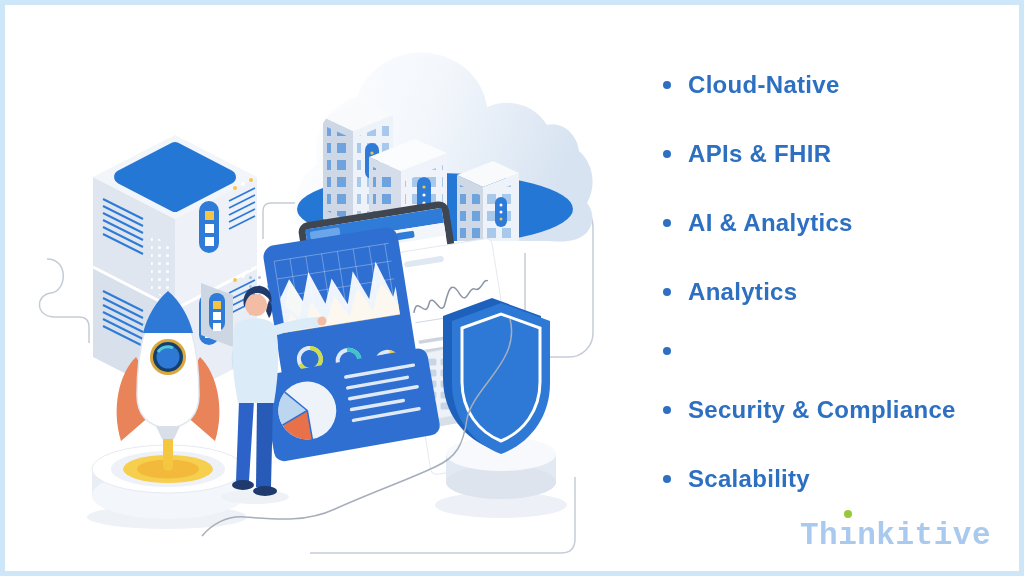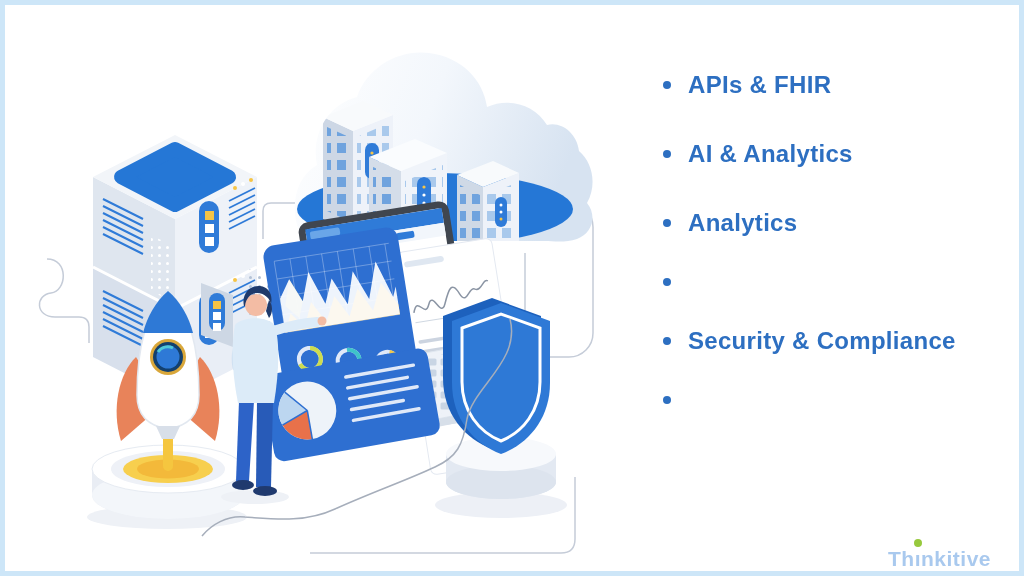--- a/index.html
+++ b/index.html
@@ -5,22 +5,22 @@
   html,body{margin:0;padding:0;background:#ffffff;}
   .frame{position:relative;width:1024px;height:576px;box-sizing:border-box;
          background:#ffffff;border:5px solid #cde6f8;overflow:hidden;
          font-family:"Liberation Sans",sans-serif;}
   .illus{position:absolute;left:0;top:0;}
   .features{position:absolute;left:658px;top:66px;display:flex;flex-direction:column;
             gap:41px;list-style:none;margin:0;padding:0;}
   .feature{display:flex;align-items:center;gap:17px;color:#2d6fc1;
            font-size:24px;font-weight:bold;letter-spacing:.3px;}
   .dot{width:8px;height:8px;border-radius:50%;background:#2d6fc1;flex:none;}
-  .logo{position:absolute;right:28px;bottom:0;font-size:21px;font-weight:bold;
-        color:#a9c9ee;letter-spacing:.5px;}
+  .logo{position:absolute;right:28px;bottom:18px;font-size:31px;font-weight:bold;
+        color:#a9c9ee;letter-spacing:.5px;font-family:Liberation Mono, monospace;}
   .logo-i{position:relative;display:inline-block;}
   .logo-dot{position:absolute;left:50%;transform:translateX(-50%);top:-8px;
             width:8px;height:8px;background:#97c93d;border-radius:50%;}
 </style>
 </head>
 <body>
 
 <div class="frame">
 
   <svg class="illus" width="640" height="576" viewBox="0 0 640 576">
@@ -261,39 +261,44 @@
       <path d="M239,301 C236,288 246,280 255,281 C264,282 268,290 266,299 C265,294 260,288 252,288 C246,288 241,293 240,301 Z" fill="#1f3a6b"></path>
       <path d="M264,295 C268,300 268,308 264,313 L261,306 Z" fill="#1f3a6b"></path>
     </g>
 
     <path fill="none" stroke="#a6aebb" stroke-width="1.5" d="M505,314 C516,356 468,382 462,414 C458,440 452,452 430,462 C400,476 370,486 330,504 C300,518 268,514 240,512 C222,510 206,520 197,531"></path>
   </svg>
 
   <ul class="features">
     <li class="feature">
       <span class="dot"></span>
+      <span>Cloud-Native</span>
+      </li>
+    <li class="feature">
+      <span class="dot"></span>
       <span>APIs &amp; FHIR</span>
       </li>
     <li class="feature">
       <span class="dot"></span>
       <span>AI &amp; Analytics</span>
       </li>
     <li class="feature">
       <span class="dot"></span>
       <span>Analytics</span>
       </li>
     <li class="feature">
       <span class="dot"></span>
       </li>
     <li class="feature">
       <span class="dot"></span>
       <span>Security &amp; Compliance</span>
       </li>
     <li class="feature">
       <span class="dot"></span>
+      <span>Scalability</span>
       </li>
   </ul>
 
   <div class="logo">
     <span>Th</span><span class="logo-i"><span>ı</span><span class="logo-dot"></span></span><span>nkitive</span>
   </div>
 
 </div>
 
 </body></html>

